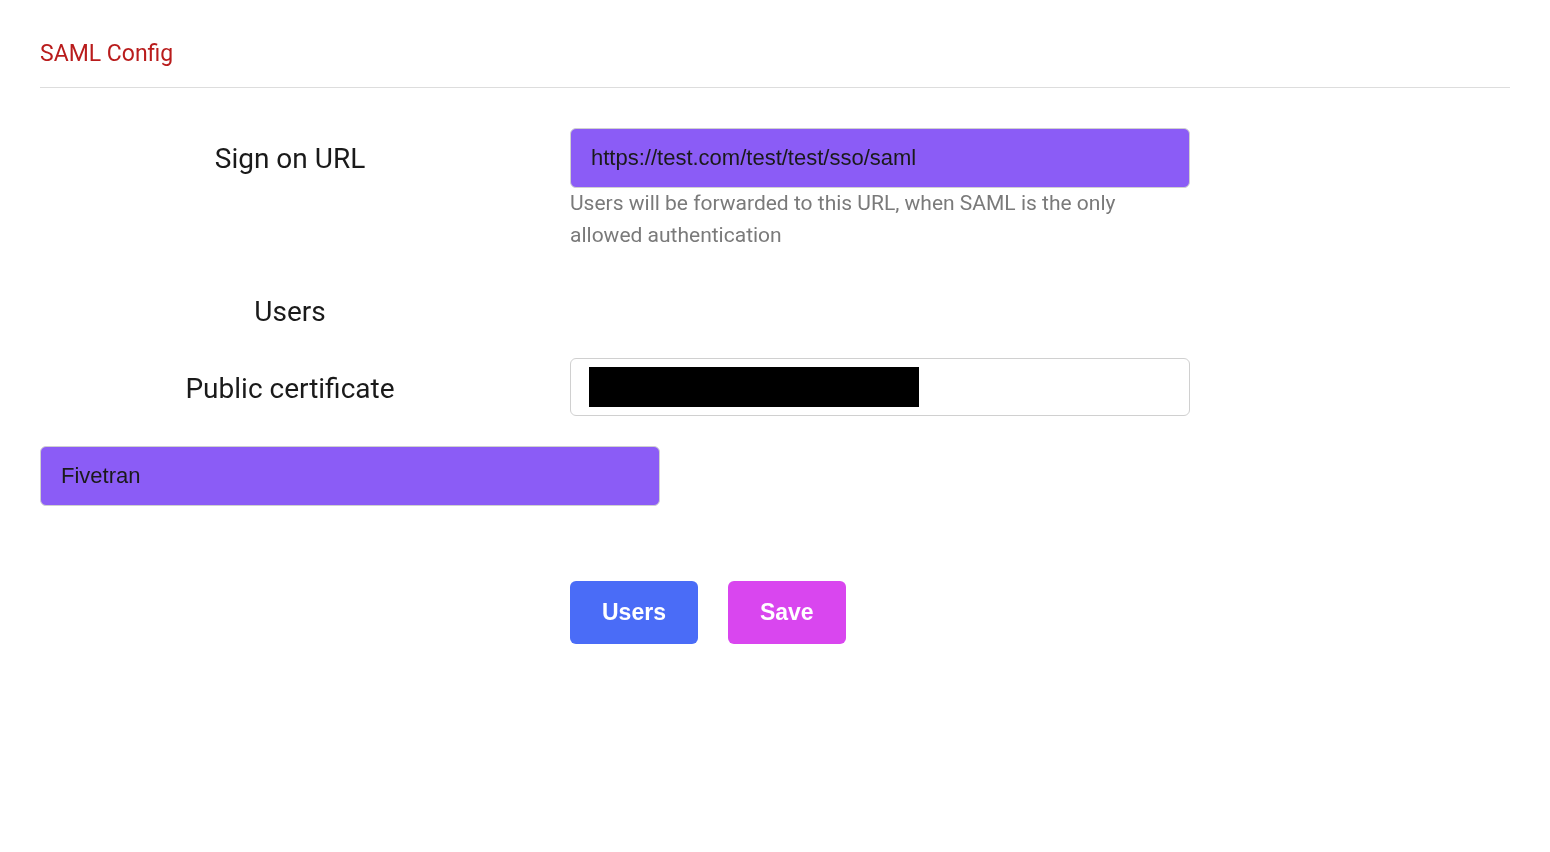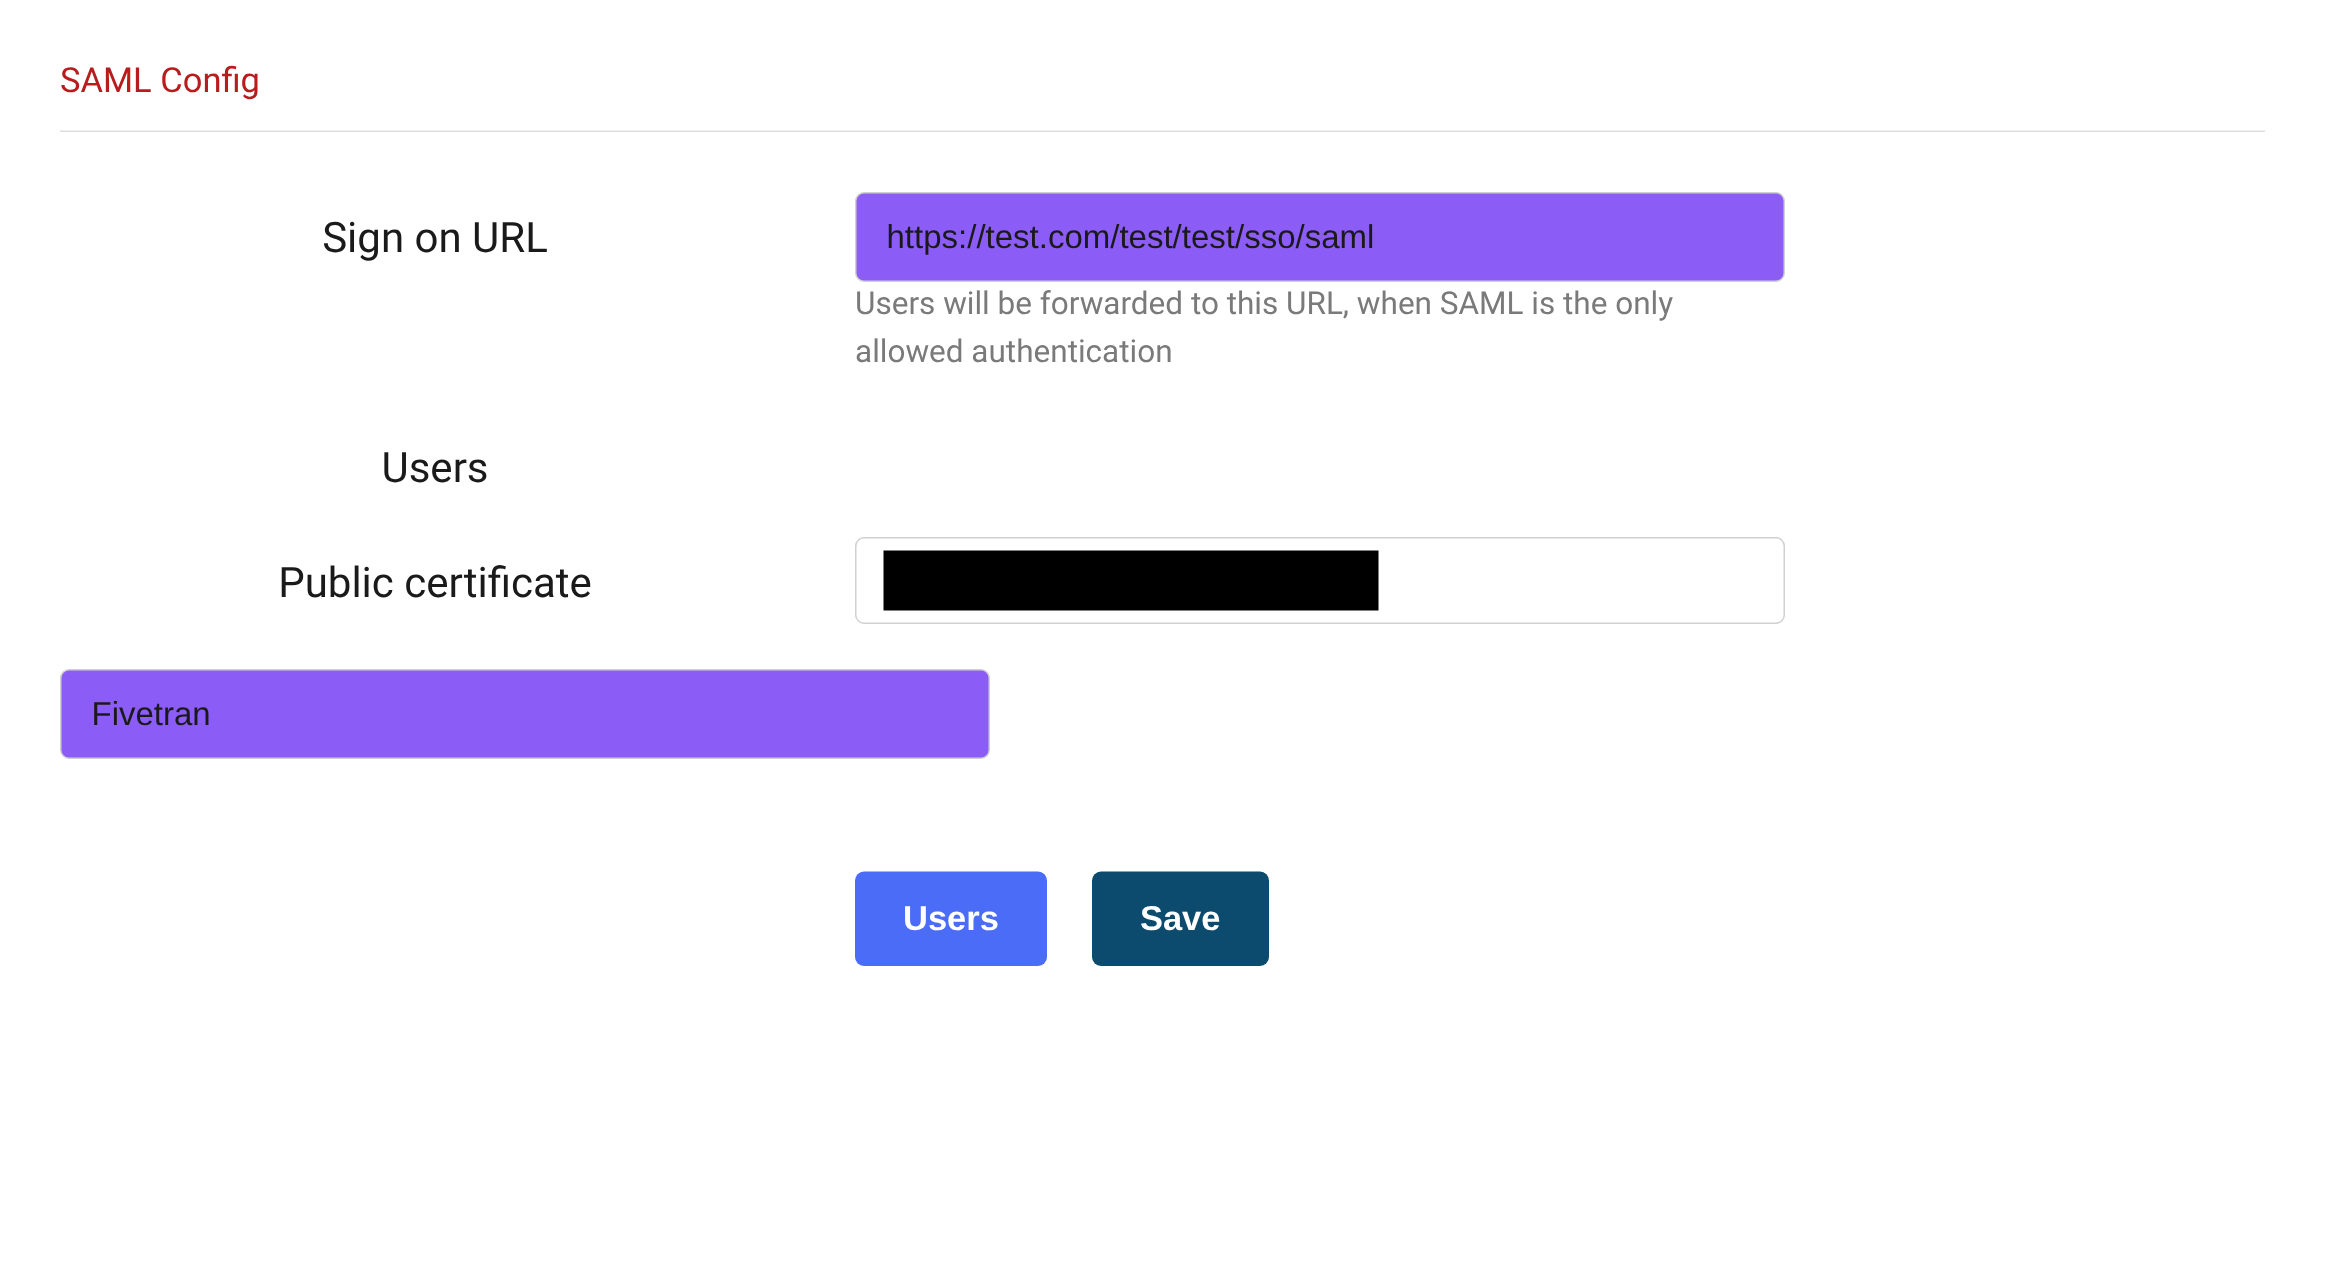--- a/index.html
+++ b/index.html
@@ -80,21 +80,21 @@
       padding: 18px 32px;
       border: none;
       border-radius: 6px;
       cursor: pointer;
     }
     .btn-test {
       background: #4a6cf7;
       color: #fff;
     }
     .btn-save {
-      background: #0c4a6e;
+      background: #d946ef;
       color: #fff;
     }
   </style>
 </head>
 <body>
 
 <h2 class="section-title">SAML Config</h2>
 <hr class="divider">
 
 <div class="form-row">

